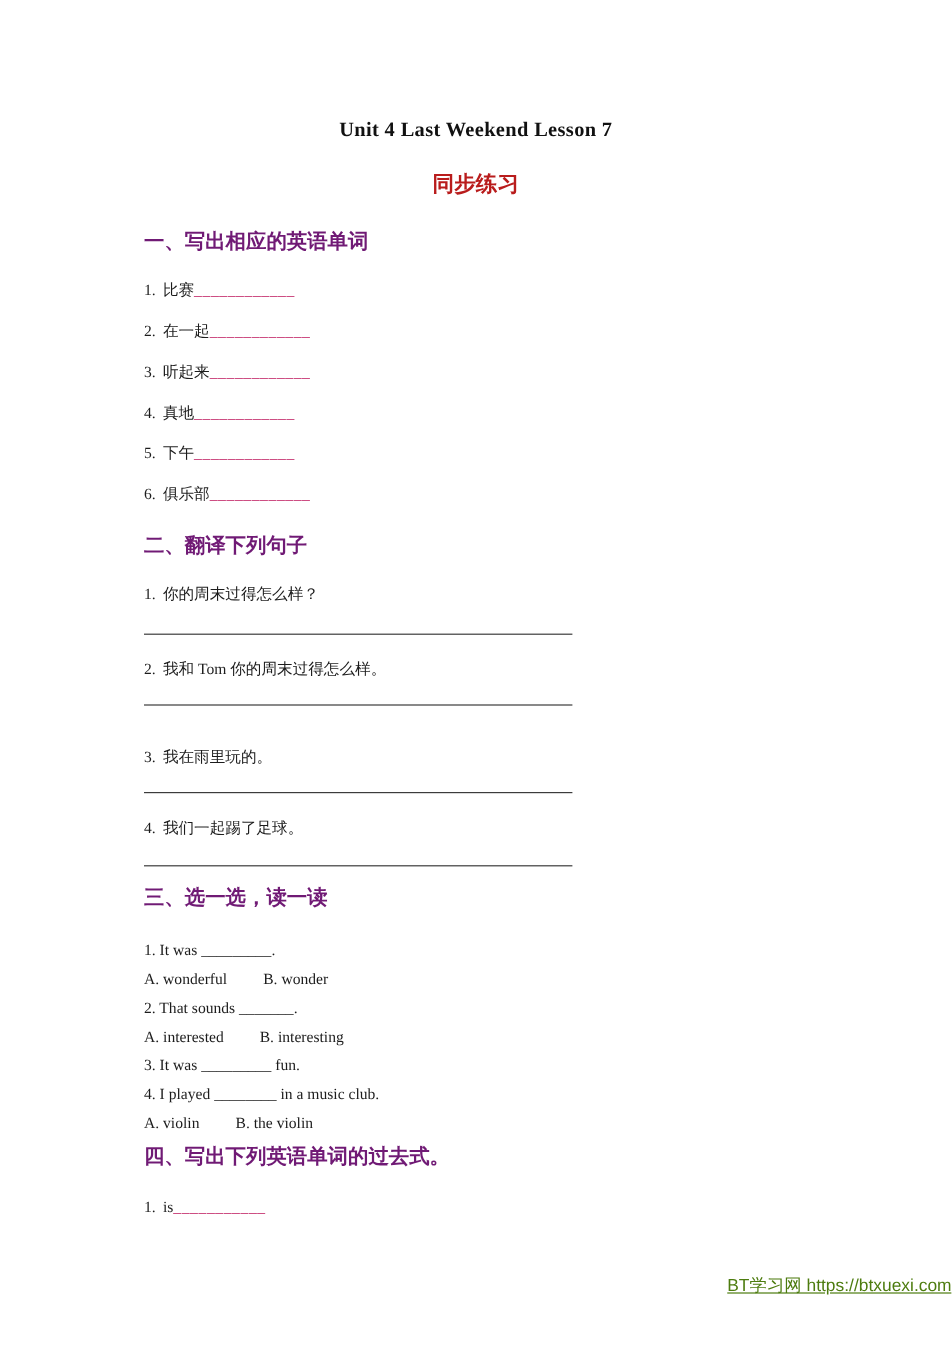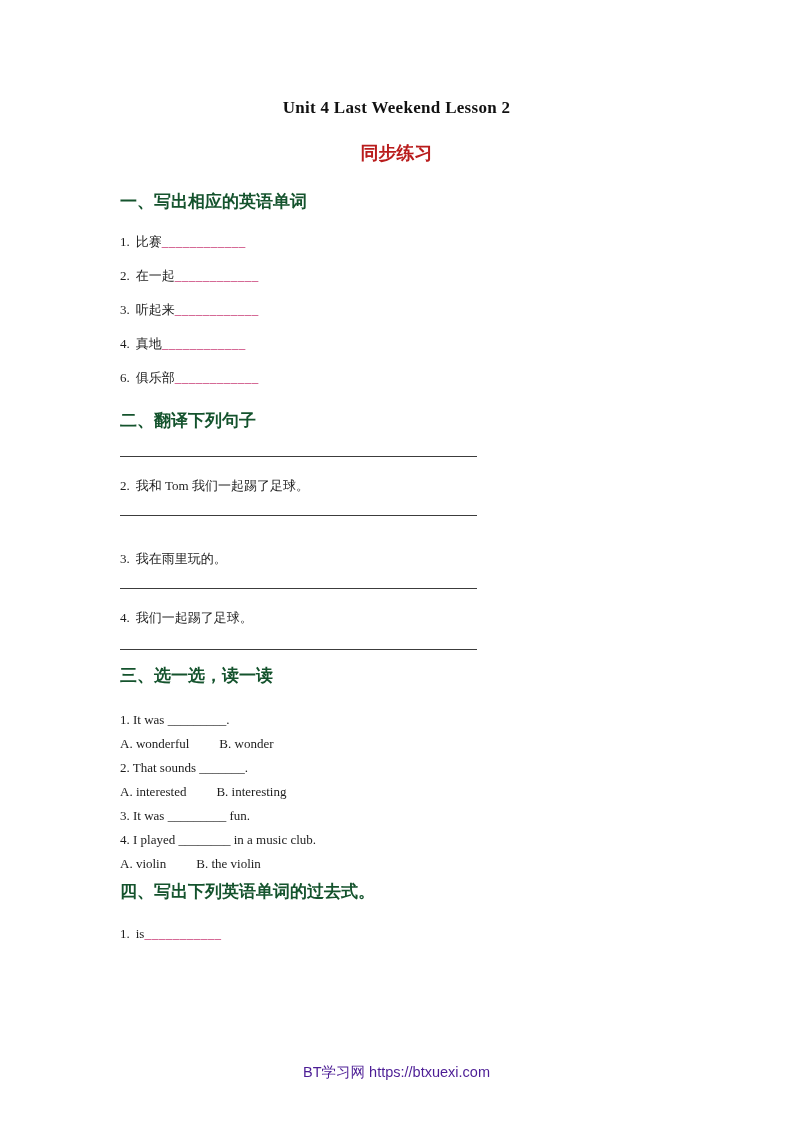--- a/index.html
+++ b/index.html
@@ -26,21 +26,21 @@
     font-family: "Liberation Sans", "DejaVu Sans", sans-serif;
     font-weight: bold;
     font-size: 18px; line-height: 24px;
     margin-top: 22px;
     color: #b91c1c;
   }
   .sec-heading {
     font-family: "Liberation Sans", "DejaVu Sans", sans-serif;
     font-weight: bold;
     font-size: 17px; line-height: 23px;
-    color: #14532d;
+    color: #701a75;
   }
   .s1 { margin-top: 25px; }
   .s2 { margin-top: 22px; }
   .s3 { margin-top: 14px; }
   .s4 { margin-top: 7px; }
   .body-line {
     font-size: 13px; line-height: 18px;
     color: #1c1c1c;
     white-space: nowrap;
   }
@@ -57,58 +57,65 @@
   .answer-line.mt24 { margin-top: 24px; }
   .answer-line.mt20 { margin-top: 20px; }
   .answer-line.mt22 { margin-top: 22px; }
   .mc-row { margin-top: 6px; }
   .mc-row.first { margin-top: 24px; }
   .optB { margin-left: 30px; }
   .s4-item { margin-top: 22px; }
   .footer {
     position: absolute;
     left: 0; right: 0; top: 1062px;
-    text-align: center;
+    text-align: right;
     font-family: "Liberation Sans", "DejaVu Sans", sans-serif;
     font-size: 14.5px; line-height: 20px;
-    color: #4c1d95;
+    color: #4d7c0f;
+    text-decoration: underline;
   }
 </style>
 </head>
 <body>
 
 <div class="page">
 
-  <div class="doc-title">Unit 4 Last Weekend Lesson 2</div>
+  <div class="doc-title">Unit 4 Last Weekend Lesson 7</div>
   <div class="doc-subtitle">同步练习</div>
 
   <div class="sec-heading s1">一、写出相应的英语单词</div>
 
   <div class="body-line word-item first">
     <span class="num">1.</span><span>比赛</span><span class="blank">____________</span>
   </div>
   <div class="body-line word-item">
     <span class="num">2.</span><span>在一起</span><span class="blank">____________</span>
   </div>
   <div class="body-line word-item">
     <span class="num">3.</span><span>听起来</span><span class="blank">____________</span>
   </div>
   <div class="body-line word-item">
     <span class="num">4.</span><span>真地</span><span class="blank">____________</span>
   </div>
   <div class="body-line word-item">
+    <span class="num">5.</span><span>下午</span><span class="blank">____________</span>
+  </div>
+  <div class="body-line word-item">
     <span class="num">6.</span><span>俱乐部</span><span class="blank">____________</span>
   </div>
 
   <div class="sec-heading s2">二、翻译下列句子</div>
 
+  <div class="body-line sent-item mt20">
+    <span class="num">1.</span><span>你的周末过得怎么样？</span>
+  </div>
   <div class="answer-line mt24"></div>
 
   <div class="body-line sent-item mt20">
-    <span class="num">2.</span><span>我和 Tom 我们一起踢了足球。</span>
+    <span class="num">2.</span><span>我和 Tom 你的周末过得怎么样。</span>
   </div>
   <div class="answer-line mt20"></div>
 
   <div class="body-line sent-item mt23">
     <span class="num">3.</span><span>我在雨里玩的。</span>
   </div>
   <div class="answer-line mt20"></div>
 
   <div class="body-line sent-item mt20">
     <span class="num">4.</span><span>我们一起踢了足球。</span>

